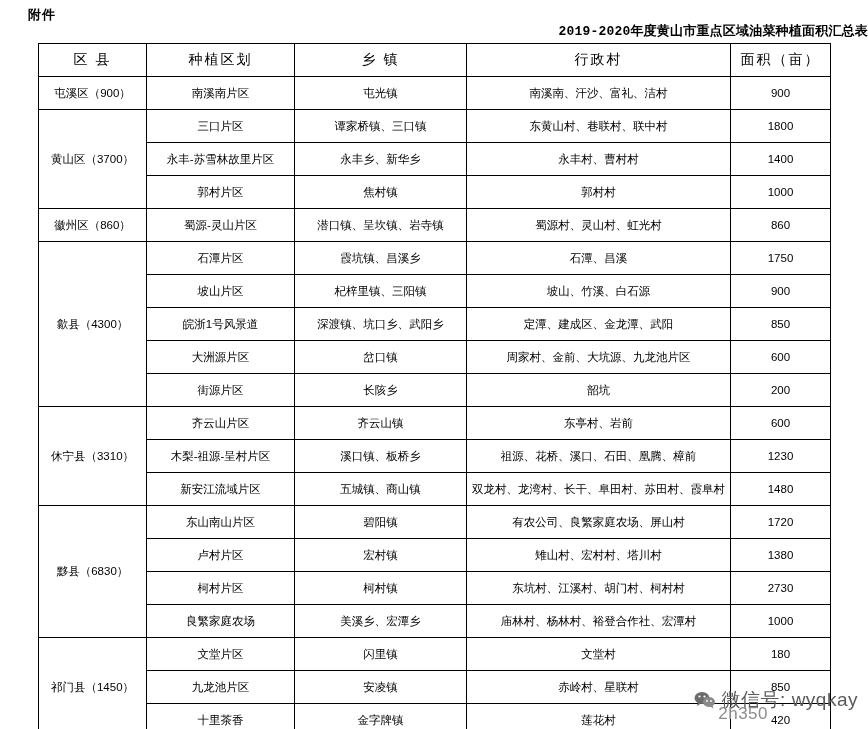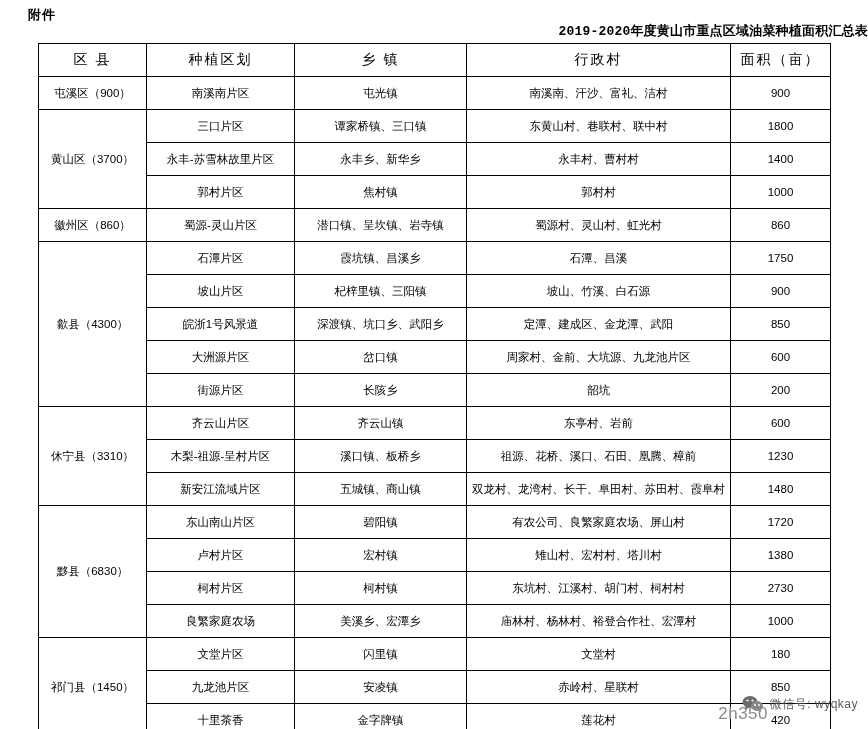--- a/index.html
+++ b/index.html
@@ -69,24 +69,24 @@
   .col-zone   { width: 148px; }
   .col-town   { width: 172px; }
   .col-village{ width: 264px; }
   .col-area   { width: 100px; }
 
   .wm {
     position: absolute;
     right: 10px;
     bottom: 16px;
     display: flex;
-    align-items: flex-end;
+    align-items: center;
     gap: 6px;
     color: #5a5a5a;
-    font-size: 12px;
+    font-size: 19px;
     letter-spacing: 0.5px;
   }
   .wm-icon {
     width: 22px;
     height: 18px;
     position: relative;
     display: inline-block;
   }
   .wm-icon svg { display: block; }
   .wm-id {

